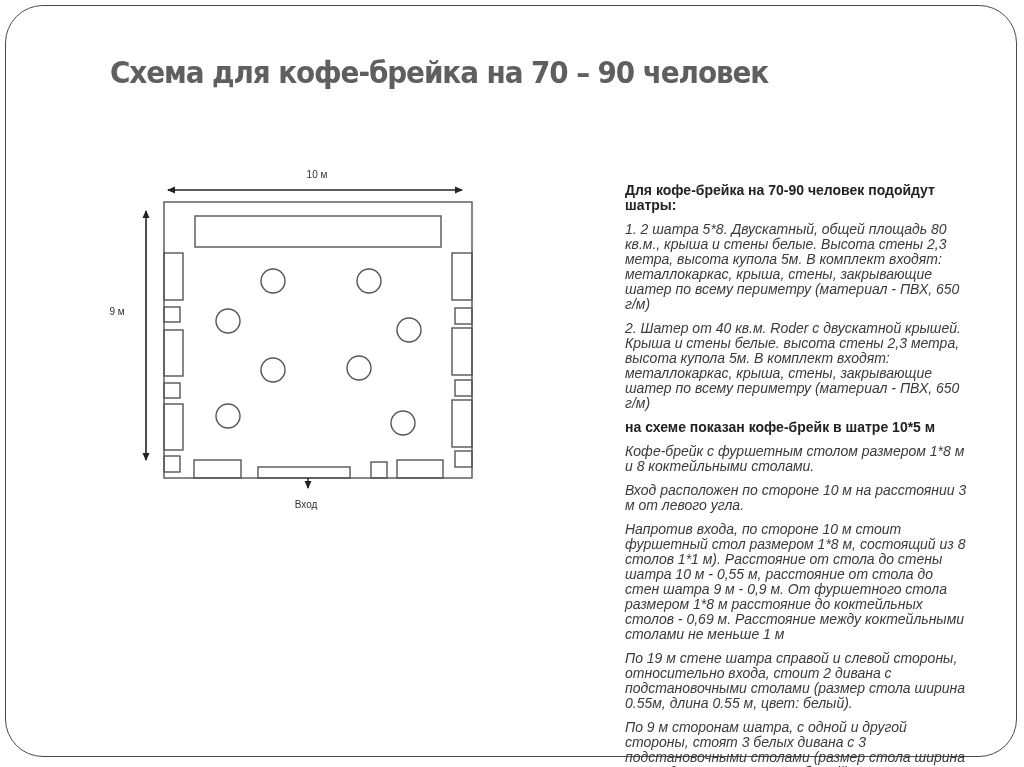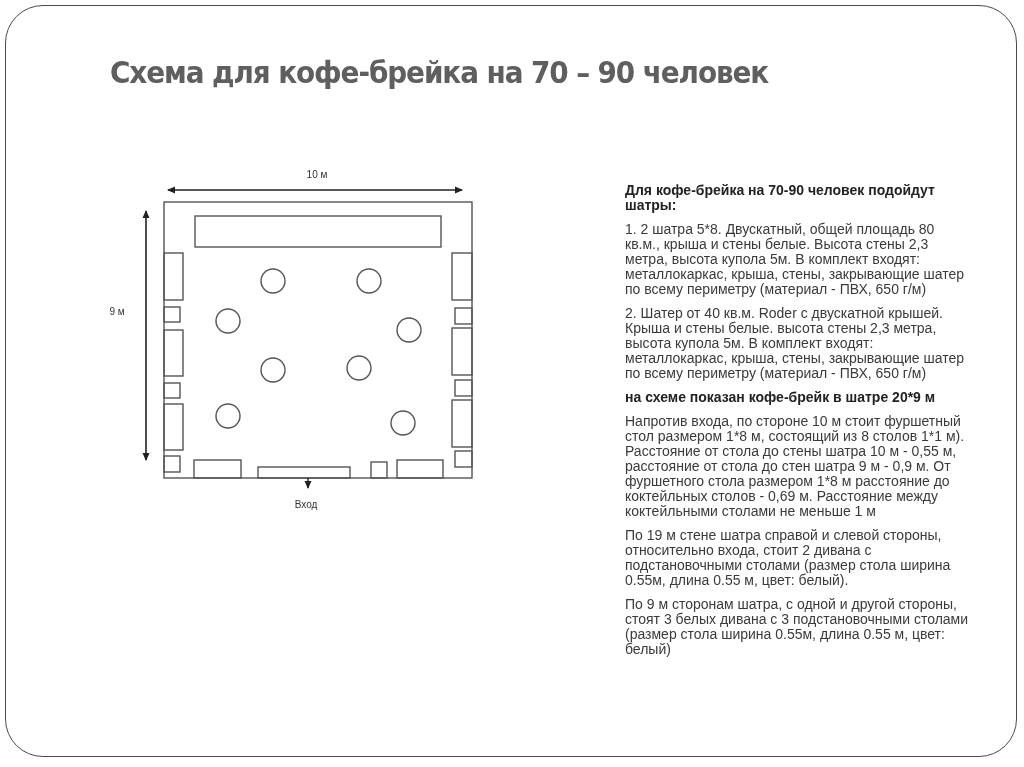--- a/index.html
+++ b/index.html
@@ -44,21 +44,21 @@
     position: absolute;
     left: 625px; top: 183px;
     width: 345px;
     font-family: "Liberation Sans", sans-serif;
     font-size: 14px;
     line-height: 15px;
     color: #3a3a3a;
   }
   .notes p { margin: 0 0 9px 0; }
   .notes .heading { font-weight: bold; font-style: normal; color: #222; }
-  .notes .item { }
+  .notes .item { font-style: italic; }
 </style>
 </head>
 <body>
 
 <div class="slide-frame"></div>
 
 <div class="slide-title">Схема для кофе-брейка на 70 – 90 человек</div>
 
 <svg class="diagram" width="1024" height="767" viewBox="0 0 1024 767" xmlns="http://www.w3.org/2000/svg">
   <defs>
@@ -112,17 +112,19 @@
   <g>
     <line x1="308" y1="478" x2="308" y2="488" stroke="#222" stroke-width="1.4" marker-end="url(#arrowEnd)"></line>
     <text class="dim-label" x="306" y="508" text-anchor="middle">Вход</text>
   </g>
 </svg>
 
 <div class="notes">
   <p class="heading">Для кофе-брейка на 70-90 человек подойдут шатры:</p>
   <p class="item">1. 2 шатра 5*8. Двускатный, общей площадь 80 кв.м., крыша и стены белые. Высота стены 2,3 метра, высота купола 5м. В комплект входят: металлокаркас, крыша, стены, закрывающие шатер по всему периметру (материал - ПВХ, 650 г/м)</p>
   <p class="item">2. Шатер от 40  кв.м. Roder с двускатной крышей. Крыша и стены белые. высота стены 2,3 метра, высота купола 5м. В комплект входят: металлокаркас, крыша, стены, закрывающие шатер по всему периметру (материал - ПВХ, 650 г/м)</p>
-  <p class="heading">на схеме показан кофе-брейк в шатре 20*9 м</p>
+  <p class="heading">на схеме показан кофе-брейк в шатре 10*5 м</p>
+  <p class="item">Кофе-брейк с фуршетным столом размером 1*8 м и 8 коктейльными столами.</p>
+  <p class="item">Вход расположен по стороне 10 м на расстоянии 3 м от левого угла.</p>
   <p class="item">Напротив входа, по стороне 10 м стоит фуршетный стол размером 1*8 м, состоящий из 8 столов 1*1 м). Расстояние от стола до стены шатра  10 м  - 0,55 м, расстояние от стола до стен шатра 9 м - 0,9 м. От фуршетного стола размером 1*8 м расстояние до коктейльных столов - 0,69 м. Расстояние между коктейльными столами не меньше 1 м</p>
   <p class="item">По 19 м стене шатра справой и слевой стороны, относительно входа, стоит 2 дивана  с подстановочными столами (размер стола ширина 0.55м, длина 0.55 м, цвет: белый).</p>
   <p class="item">По 9 м сторонам шатра, с одной и другой стороны,  стоят 3 белых дивана с 3 подстановочными столами (размер стола ширина 0.55м, длина 0.55 м, цвет: белый)</p>
 </div>
 
 </body></html>

